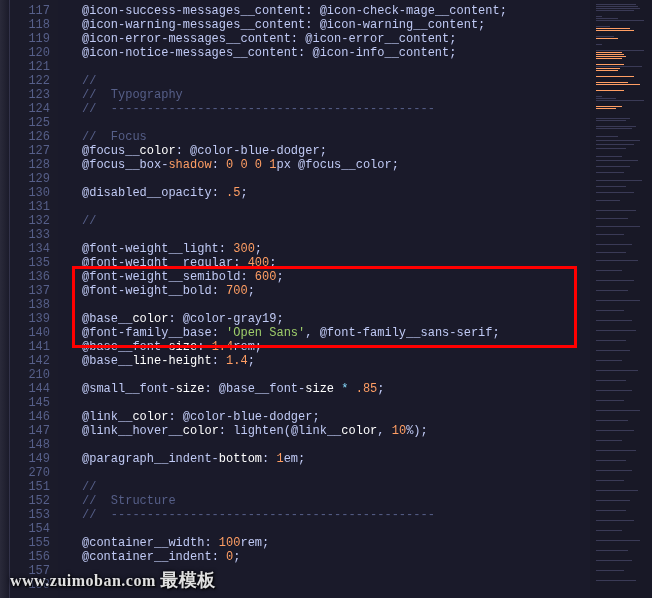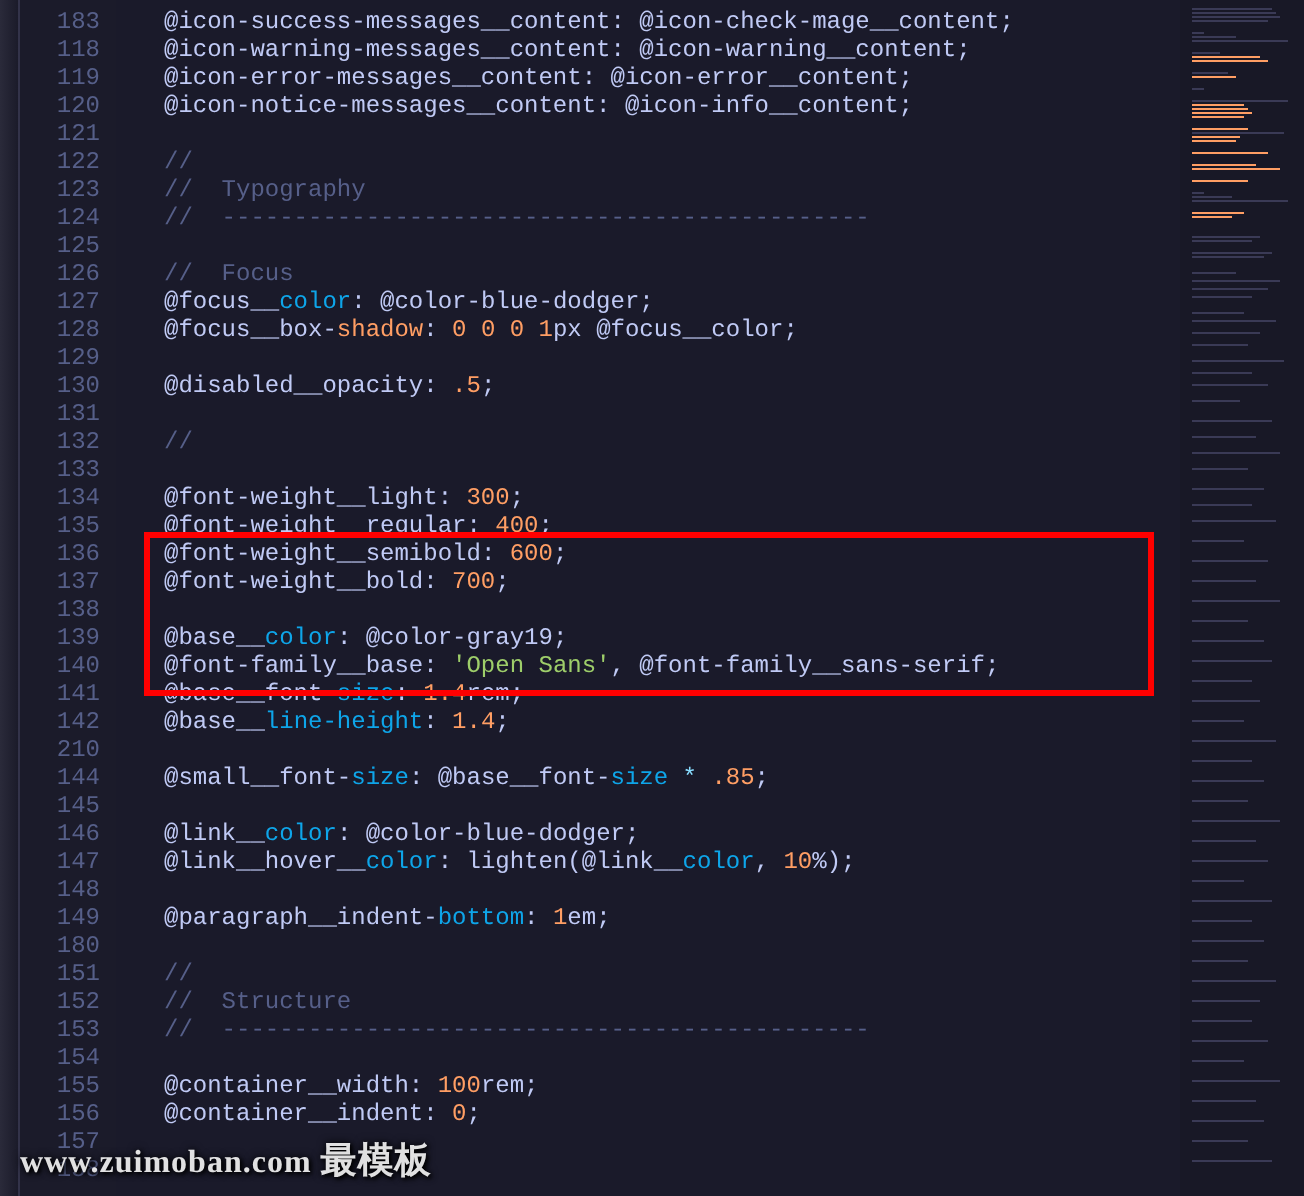--- a/index.html
+++ b/index.html
@@ -4,42 +4,42 @@
 <style>
 * { margin: 0; padding: 0; box-sizing: border-box; }
 html, body { width: 652px; height: 598px; overflow: hidden; font-family: Consolas, 'Courier New', monospace; font-size: 12px; background: #1e1e2e; color: #c0caf5; }
 .editor-root { display: flex; width: 100%; height: 100%; }
 .gutter { flex: 0 0 48px; background: #1b1b2a; text-align: right; padding-right: 8px; padding-top: 4px; color: #565f89; user-select: none; }
 .gutter .ln { height: 14px; line-height: 14px; }
 .scroll-edge { flex: 0 0 10px; background: linear-gradient(90deg,#2a2a3a,#1b1b2a); border-right: 1px solid #33334a; }
 .code-area { flex: 1; background: #1a1a2a; padding-top: 4px; position: relative; overflow: hidden; }
 .line { height: 14px; line-height: 14px; white-space: pre; padding-left: 24px; position: relative; }
 .tok-var { color: #c0caf5; }
-.tok-prop { color: #0ea5e9; }
+.tok-prop { color: #ffffff; }
 .tok-sep { color: #c0caf5; }
 .tok-str { color: #9ece6a; }
 .tok-num { color: #ff9e64; }
 .tok-kw { color: #ff9e64; }
 .tok-op { color: #89ddff; }
 .tok-punc { color: #c0caf5; }
 .tok-cmt { color: #565f89; }
 .highlight-box { position: absolute; border: 3px solid #ff0000; pointer-events: none; left: 14px; top: 266px; width: 505px; height: 82px; }
 .minimap { flex: 0 0 62px; background: #181826; position: relative; overflow: hidden; }
 .mm-line { position: absolute; height: 1px; background: #3a3a56; }
 .mm-accent { background: #ff9e64; }
 .watermark { position: absolute; left: 10px; bottom: 6px; font-family: Liberation Serif, serif; font-size: 16px; font-weight: bold; color: rgba(255,255,255,0.88); text-shadow: 0 0 4px #000, 1px 1px 2px #000; letter-spacing: 0.5px; pointer-events: none; }
 .watermark .cn { font-size: 18px; }
 </style>
 </head>
 <body>
 
 <div class="editor-root">
   <div class="scroll-edge"></div>
   <div class="gutter" id="gutter">
-      <div class="ln">183</div>
+      <div class="ln">117</div>
       <div class="ln">118</div>
       <div class="ln">119</div>
       <div class="ln">120</div>
       <div class="ln">121</div>
       <div class="ln">122</div>
       <div class="ln">123</div>
       <div class="ln">124</div>
       <div class="ln">125</div>
       <div class="ln">126</div>
       <div class="ln">127</div>
@@ -58,21 +58,21 @@
       <div class="ln">140</div>
       <div class="ln">141</div>
       <div class="ln">142</div>
       <div class="ln">210</div>
       <div class="ln">144</div>
       <div class="ln">145</div>
       <div class="ln">146</div>
       <div class="ln">147</div>
       <div class="ln">148</div>
       <div class="ln">149</div>
-      <div class="ln">180</div>
+      <div class="ln">270</div>
       <div class="ln">151</div>
       <div class="ln">152</div>
       <div class="ln">153</div>
       <div class="ln">154</div>
       <div class="ln">155</div>
       <div class="ln">156</div>
       <div class="ln">157</div>
       <div class="ln">158</div>
     </div>
   <div class="code-area" id="code">

